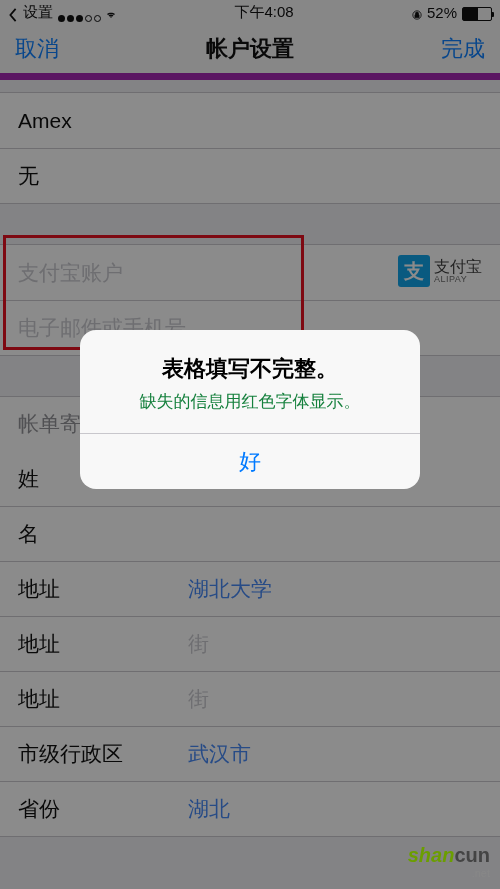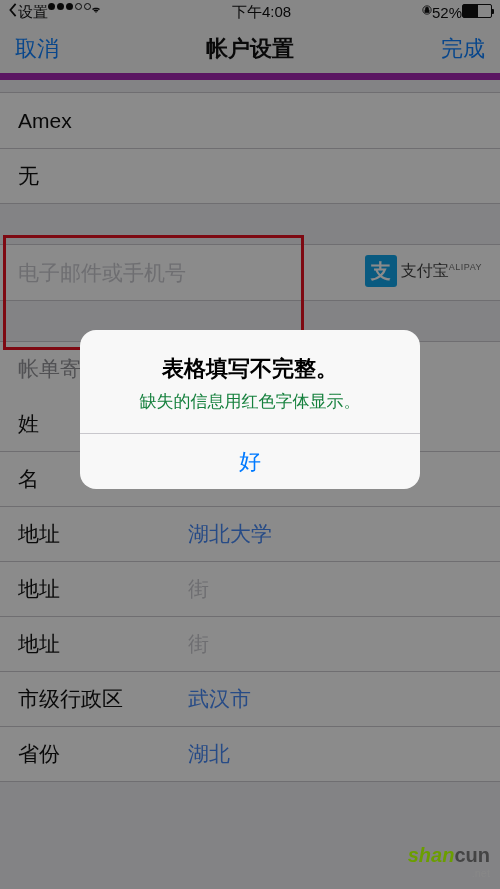--- a/index.html
+++ b/index.html
@@ -1,18 +1,18 @@
 <!DOCTYPE html>
 <html><head>
 <meta charset="utf-8">
 <style>
 *{margin:0;padding:0;box-sizing:border-box;font-family:-apple-system,"Helvetica Neue",sans-serif}
 body{width:500px;height:889px;background:#efeff4;position:relative;overflow:hidden}
 .status-bar{height:25px;background:#f7f7f8;display:flex;align-items:center;justify-content:space-between;padding:0 8px;font-size:15px;color:#000}
-.status-left,.status-right{display:flex;align-items:flex-start;}
+.status-left,.status-right{display:flex;align-items:flex-end;gap:5px}
 .status-left svg{width:10px;height:14px}
 .dots{display:flex;gap:2px}
 .dot{width:7px;height:7px;border-radius:50%;background:#000}
 .dot.empty{background:transparent;border:1px solid #000}
 .wifi{width:18px;height:14px}
 .lock{width:10px;height:12px}
 .battery{width:30px;height:14px;border:1px solid #000;border-radius:2px;position:relative;display:flex;align-items:center}
 .battery::after{content:"";position:absolute;right:-3px;width:2px;height:5px;background:#000;border-radius:0 1px 1px 0}
 .battery-fill{width:52%;height:100%;background:#000}
 .nav-bar{height:55px;background:#f7f7f8;border-bottom:7px solid #a21caf;display:flex;align-items:center;justify-content:space-between;padding:0 15px;position:relative}
@@ -23,21 +23,21 @@
 .row{height:55px;display:flex;align-items:center;padding:0 18px;font-size:21px;color:#000;background:#fff}
 .row+.row{border-top:1px solid #c8c7cc}
 .row-label{width:170px;color:#000;flex-shrink:0}
 .row-value{color:#3b82f6}
 .row-placeholder{color:#c7c7cd}
 .gap{height:40px}
 .gap-small{height:12px}
 .alipay-section{position:relative}
 .alipay-logo{position:absolute;right:18px;top:10px;display:flex;align-items:center;gap:4px}
 .alipay-box{width:32px;height:32px;background:#00a0e9;color:#fff;display:flex;align-items:center;justify-content:center;font-size:20px;font-weight:bold;border-radius:3px}
-.alipay-text{display:flex;flex-direction:row;line-height:1}
+.alipay-text{display:flex;flex-direction:column;line-height:1}
 .alipay-cn{font-size:16px;color:#333;font-weight:500}
 .alipay-en{font-size:9px;color:#666;letter-spacing:0.5px}
 .red-box{position:absolute;border:3px solid #e60012;pointer-events:none;z-index:5}
 .section-header-row{height:55px;display:flex;align-items:center;padding:0 18px;font-size:21px;color:#8e8e93;background:#fff;border-top:1px solid #c8c7cc}
 .overlay{position:absolute;inset:0;background:rgba(0,0,0,0.4);display:flex;align-items:flex-start;justify-content:center;padding-top:330px;z-index:10}
 .alert{width:340px;background:#f8f8f8;border-radius:16px;overflow:hidden;text-align:center}
 .alert-body{padding:24px 20px 20px}
 .alert-title{font-size:22px;font-weight:600;color:#000;margin-bottom:6px}
 .alert-msg{font-size:17px;color:#15803d}
 .alert-btn{border-top:1px solid #c8c7cc;height:56px;display:flex;align-items:center;justify-content:center;font-size:22px;color:#007aff}
@@ -100,20 +100,23 @@
   <div class="gap"></div>
   <div class="section-white alipay-section">
     <div class="alipay-logo">
       <div class="alipay-box">支</div>
       <div class="alipay-text">
         <span class="alipay-cn">支付宝</span>
         <span class="alipay-en">ALIPAY</span>
       </div>
     </div>
     <div class="row">
+        <span class="row-placeholder">支付宝账户</span>
+      </div>
+    <div class="row">
         <span class="row-placeholder">电子邮件或手机号</span>
       </div>
   </div>
   <div class="red-box" style="left:3px;top:235px;width:301px;height:115px"></div>
 
   <div class="gap"></div>
   <div class="section-header-row">
       <span>帐单寄</span>
     </div>
   <div class="section-white" style="border-top:none">

